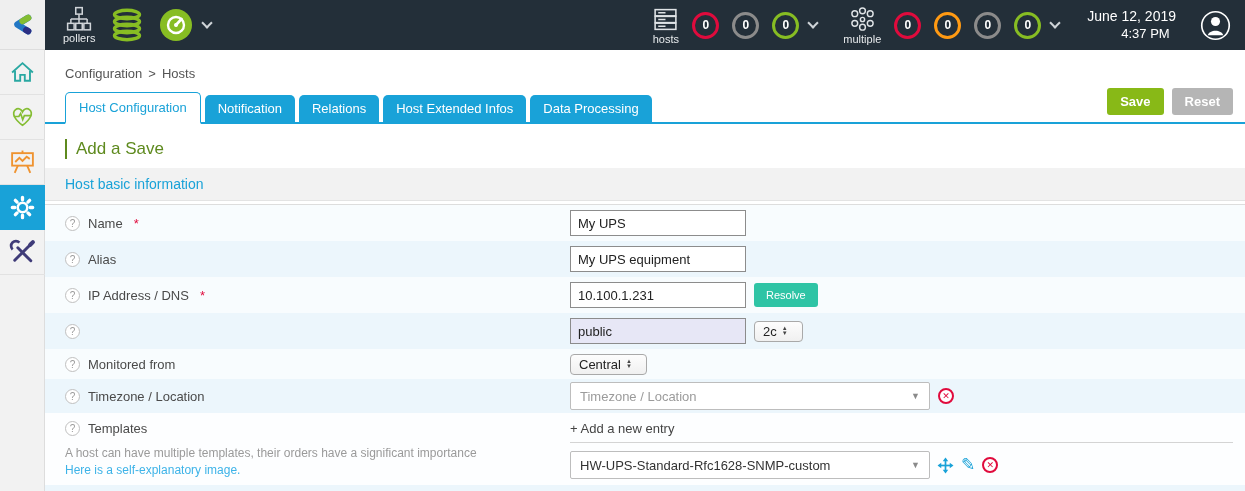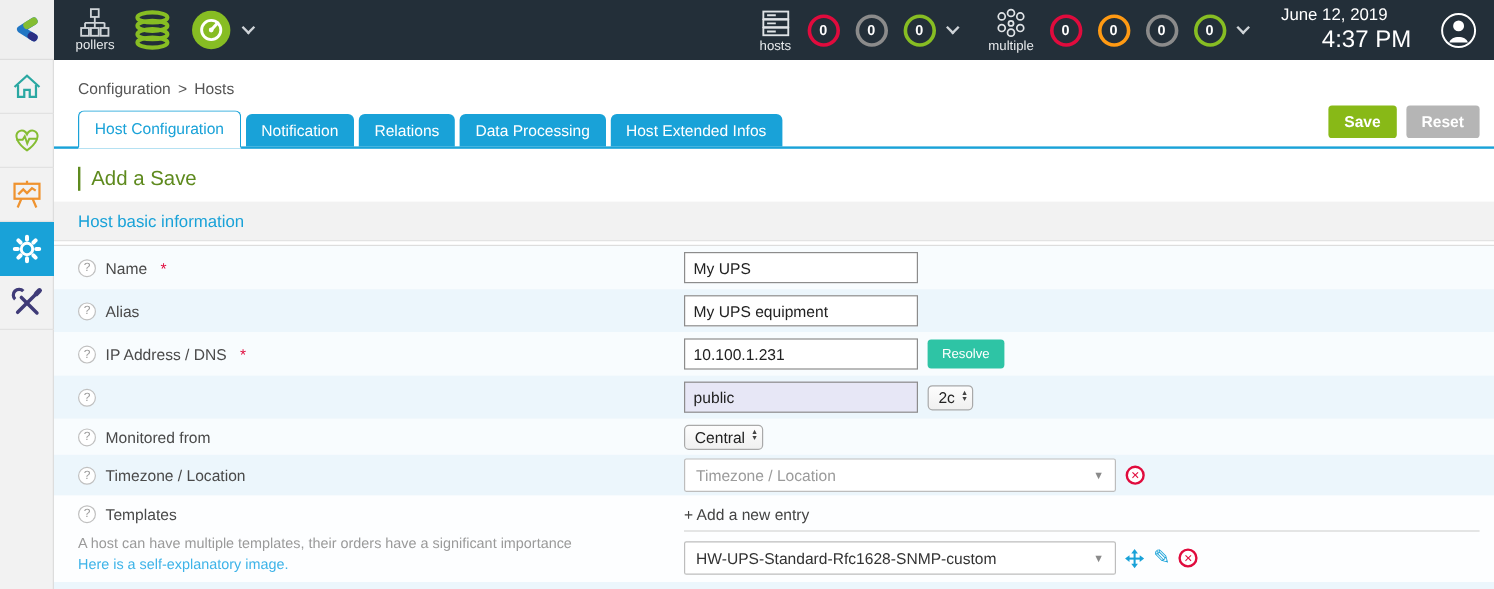--- a/index.html
+++ b/index.html
@@ -14,21 +14,21 @@
   .icon-group .grp-label { font-size:11px; color:#e8ebed; line-height:11px; }
   .round-ic { margin-left:14px; display:flex; align-items:center; }
   .chev { width:8px; height:8px; border-right:2px solid #cfd4d8; border-bottom:2px solid #cfd4d8; transform:rotate(45deg); margin:-4px 0 0 10px; display:inline-block; }
   .badge { width:27px; height:27px; border-radius:50%; border:3px solid; display:flex; align-items:center; justify-content:center; font-weight:bold; font-size:12px; color:#fff; margin-left:13px; cursor:pointer; }
   .b-red    { border-color:#e00b3d; }
   .b-orange { border-color:#ff9a13; }
   .b-gray   { border-color:#8b8b8b; }
   .b-green  { border-color:#87bd23; }
   .datetime { margin-left:28px; line-height:1.25; }
   .datetime .d1 { font-size:14px; }
-  .datetime .d2 { font-size:20px;margin-left:34px; }
+  .datetime .d2 { font-size:13px;margin-left:34px; }
   .avatar { margin-left:24px; cursor:pointer; display:flex; }
 
   
   .sidebar { position:absolute; top:50px; left:0; width:45px; height:441px; background:#f2f2f2; border-right:1px solid #ddd; }
   .side-item { width:45px; height:45px; display:flex; align-items:center; justify-content:center; border-bottom:1px solid #e2e2e2; cursor:pointer; }
   .side-item.active { background:#19a2d8; border-bottom-color:#19a2d8; }
 
   
   .main { position:absolute; top:50px; left:45px; width:1200px; height:441px; background:#fff; }
   .breadcrumb { margin:16px 0 0 20px; font-size:13px; color:#555; }
@@ -48,24 +48,24 @@
 
   .rows { margin-top:3px; border-top:1px solid #ddd; }
   .row { display:flex; align-items:center; padding-left:20px; }
   .bg-light { background:#f8fcfe; }
   .bg-alt   { background:#ecf6fc; }
   .h36 { min-height:36px; } .h30 { min-height:30px; } .h34 { min-height:34px; } .h27 { min-height:27px; }
   .label-cell { width:505px; display:flex; align-items:center; gap:8px; color:#4a4a4a; flex-shrink:0; }
   .req { color:#e00b3d; margin-left:3px; }
   .help-ic { width:15px; height:15px; border:1px solid #c0c0c0; border-radius:50%; color:#9a9a9a; font-size:10px; display:flex; align-items:center; justify-content:center; flex-shrink:0; cursor:pointer; background:#fff; }
   .field-cell { display:flex; align-items:center; gap:8px; }
-  input.txt { width:195px; height:26px; border:1px solid #8c8c8c; padding:0 7px; font-size:13px; font-family:inherit; background:#fff; color:#222; }
+  input.txt { width:176px; height:26px; border:1px solid #8c8c8c; padding:0 7px; font-size:13px; font-family:inherit; background:#fff; color:#222; }
   input.txt.lav { background:#e7e7f6; }
   .resolve { background:#2ec4a5; color:#fff; border:none; border-radius:3px; padding:6px 12px; font-size:11px; font-family:inherit; cursor:pointer; }
-  .native-sel { display:inline-flex; align-items:center; gap:5px; border:1px solid #a9a9a9; border-radius:4px; background:linear-gradient(#fdfdfd,#f0f0f0); padding:2px 3px 2px 8px; color:#222; cursor:pointer; }
+  .native-sel { display:inline-flex; align-items:center; gap:5px; border:1px solid #a9a9a9; border-radius:4px; background:linear-gradient(#fdfdfd,#f0f0f0); padding:2px 14px 2px 8px; color:#222; cursor:pointer; }
   .spin { display:flex; flex-direction:column; font-size:6px; line-height:5px; color:#444; }
   .sel2 { width:360px; height:28px; border:1px solid #bdbdbd; border-radius:2px; background:#fff; display:flex; align-items:center; justify-content:space-between; padding:0 9px; cursor:pointer; }
   .sel2 .ph { color:#9b9b9b; } .sel2 .val { color:#333; }
   .sel2 .arrow { color:#8a8a8a; font-size:9px; }
   .del-ic { width:16px; height:16px; border:2px solid #e00b3d; border-radius:50%; color:#e00b3d; font-size:9px; font-weight:bold; display:flex; align-items:center; justify-content:center; cursor:pointer; background:#fff; }
   .pencil { color:#19a2d8; font-size:17px; cursor:pointer; line-height:16px; }
 
   .tmpl-row { display:flex; padding:8px 12px 6px 20px; background:#fdfeff; }
   .tmpl-left { width:505px; flex-shrink:0; }
   .tmpl-label { display:flex; align-items:center; gap:8px; }
@@ -209,22 +209,22 @@
 <div class="main">
 
   <div class="breadcrumb">
     <span>Configuration</span><span class="sep">&gt;</span><span>Hosts</span>
   </div>
 
   <div class="tabbar">
     <div class="tab active">Host Configuration</div>
     <div class="tab">Notification</div>
     <div class="tab">Relations</div>
+    <div class="tab">Host Extended Infos</div>
     <div class="tab">Data Processing</div>
-    <div class="tab">Host Extended Infos</div>
     <div class="actions">
       <button class="btn btn-save">Save</button>
       <button class="btn btn-reset">Reset</button>
     </div>
   </div>
 
   <div class="page-title">Add a Save</div>
 
   <div class="section-band">Host basic information</div>
 

